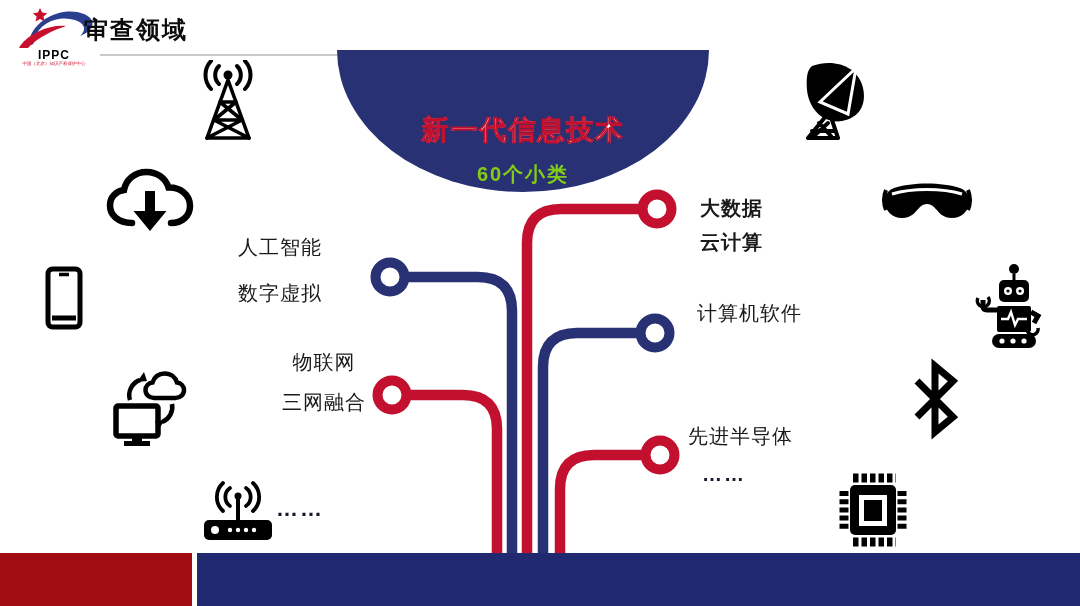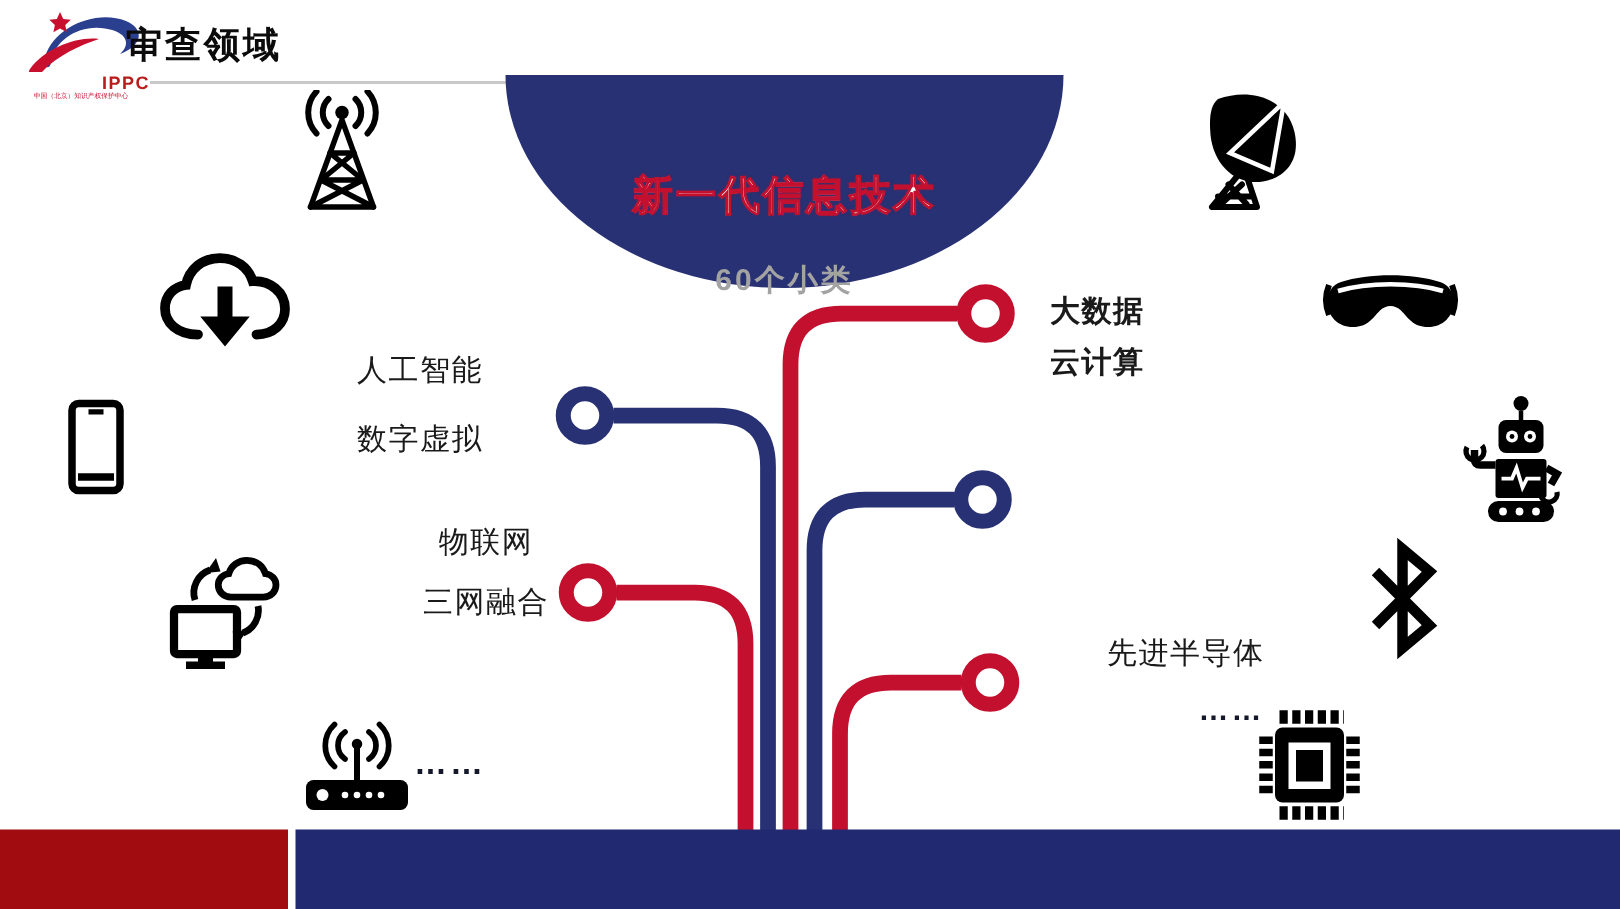--- a/index.html
+++ b/index.html
@@ -4,43 +4,43 @@
 <style>
   html,body{margin:0;padding:0;background:#fff;}
   #slide{position:relative;width:1080px;height:606px;background:#fff;overflow:hidden;
          font-family:"Liberation Sans",sans-serif;color:#1a1a1a;}
   .abs{position:absolute;}
   
   #page-title{left:84px;top:14px;font-size:24px;font-weight:bold;color:#0b0b0b;letter-spacing:2px;}
   #title-underline{left:100px;top:54px;width:242px;height:2px;background:#c9c9c9;}
   
   #logo{left:8px;top:4px;width:92px;height:64px;text-align:center;}
-  #logo-acronym{left:0;top:44px;width:92px;font-size:12px;font-weight:bold;color:#b91c1c;letter-spacing:1px;text-align:right;}
+  #logo-acronym{left:0;top:44px;width:92px;font-size:12px;font-weight:bold;color:#000000;letter-spacing:1px;text-align:center;}
   #logo-subtext{left:0;top:57px;width:92px;font-size:4.5px;color:#c8102e;text-align:center;white-space:nowrap;overflow:hidden;}
   
   #bubble{left:337px;top:50px;width:372px;height:142px;background:var(--navy);
           border-radius:0 0 50% 50% / 0 0 100% 100%;text-align:center;}
   #bubble-title{margin-top:62px;font-size:27px;font-weight:bold;color:#ffffff;letter-spacing:2px;
                 -webkit-text-stroke:0.8px var(--line-red);
                 text-shadow:0 0 2px rgba(195,20,50,.55);}
-  #bubble-subtitle{margin-top:25px;font-size:20px;font-weight:bold;color:#a3a3a3;letter-spacing:2px;}
+  #bubble-subtitle{margin-top:13px;font-size:20px;font-weight:bold;color:#84cc16;letter-spacing:2px;}
   
   #connectors{left:0;top:0;}
   
   .bgrp{font-size:20px;letter-spacing:1px;color:#1a1a1a;}
   .bgrp .bl{white-space:nowrap;}
   #grp-left-top{left:238px;top:224px;width:166px;text-align:left;}
   #grp-left-top .bl{line-height:46px;}
   #grp-left-bottom{left:240px;top:342px;width:168px;text-align:center;}
   #grp-left-bottom .bl{line-height:40px;}
   #grp-right-top{left:700px;top:191px;font-weight:bold;}
   #grp-right-top .bl{line-height:34px;}
   #grp-right-middle{left:697px;top:294px;}
   #grp-right-middle .bl{line-height:39px;}
-  #grp-right-bottom{left:738px;top:417px;text-align:right;}
+  #grp-right-bottom{left:688px;top:417px;}
   #grp-right-bottom .bl{line-height:38px;}
   #grp-right-bottom .bl.dots{padding-left:14px;font-weight:bold;letter-spacing:2px;color:#15182b;}
   #ellipsis-left{left:276px;top:496px;font-size:22px;font-weight:bold;letter-spacing:2px;color:#15182b;}
   
   #bar-red{left:0;top:553px;width:192px;height:53px;background:var(--bar-red);}
   #bar-blue{left:197px;top:553px;width:883px;height:53px;background:var(--bar-blue);}
   
   .icon{line-height:0;}
   #icon-tower{left:190px;top:60px;}
   #icon-cloud-dl{left:104px;top:167px;}
@@ -99,20 +99,21 @@
   </div>
   <div id="grp-left-bottom" class="abs bgrp">
     <div class="bl">物联网</div>
     <div class="bl">三网融合</div>
   </div>
   <div id="grp-right-top" class="abs bgrp">
     <div class="bl">大数据</div>
     <div class="bl">云计算</div>
   </div>
   <div id="grp-right-middle" class="abs bgrp">
+    <div class="bl">计算机软件</div>
   </div>
   <div id="grp-right-bottom" class="abs bgrp">
     <div class="bl">先进半导体</div>
     <div class="bl dots">……</div>
   </div>
   <div id="ellipsis-left" class="abs">……</div>
 
   <div id="icon-tower" class="abs icon">
     <svg width="76" height="82" viewBox="0 0 76 82">
       <circle cx="38" cy="15" r="4.5" fill="#000"></circle>

